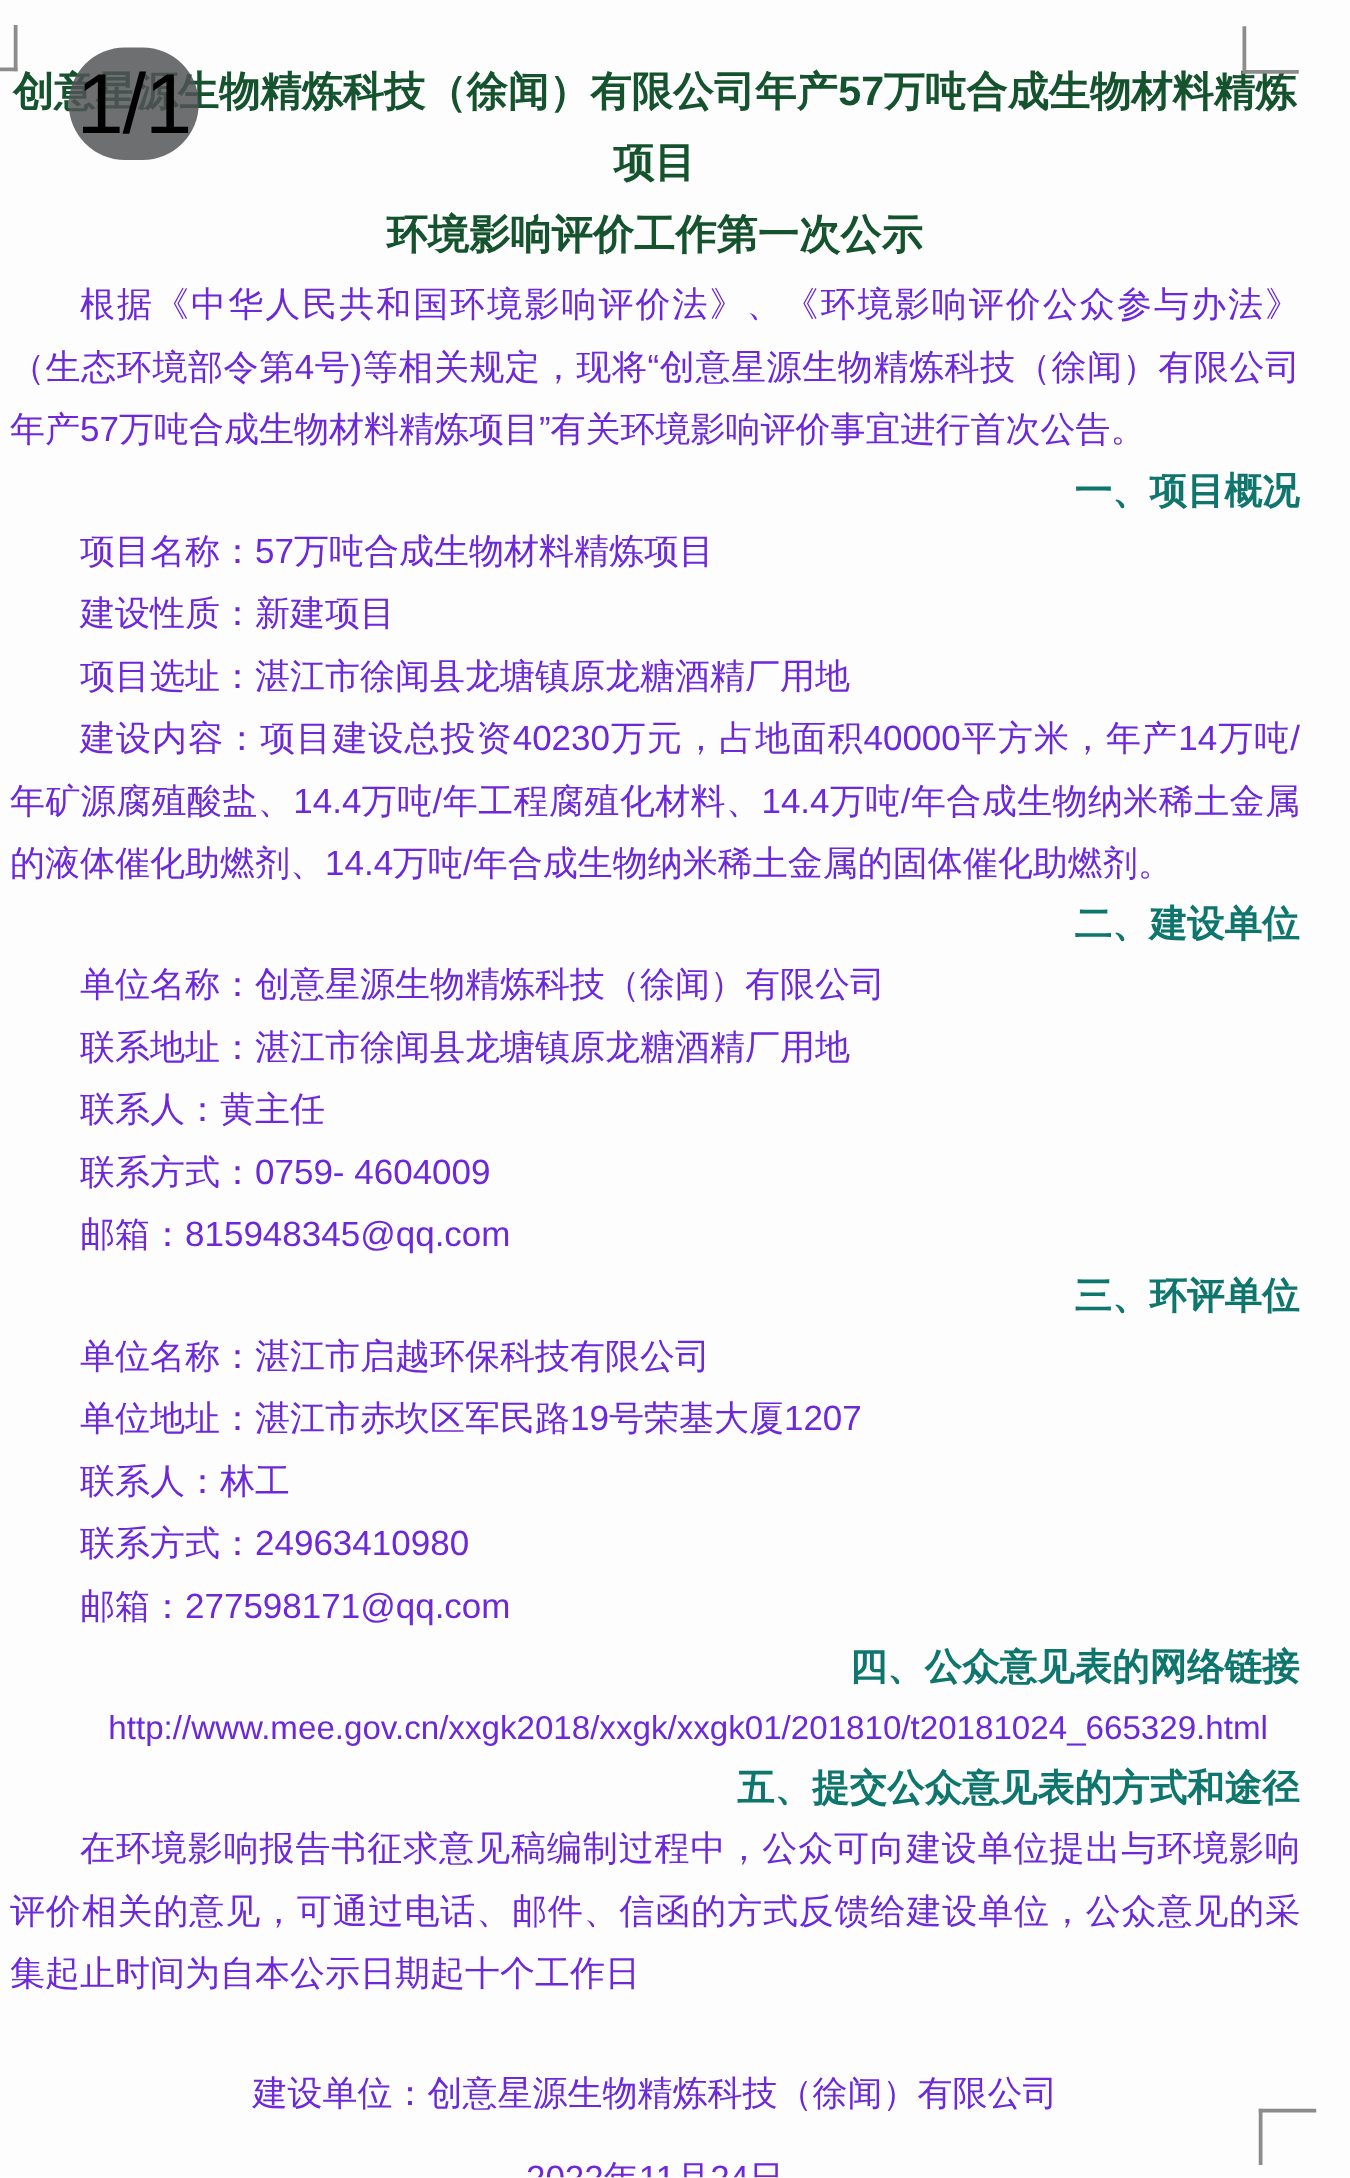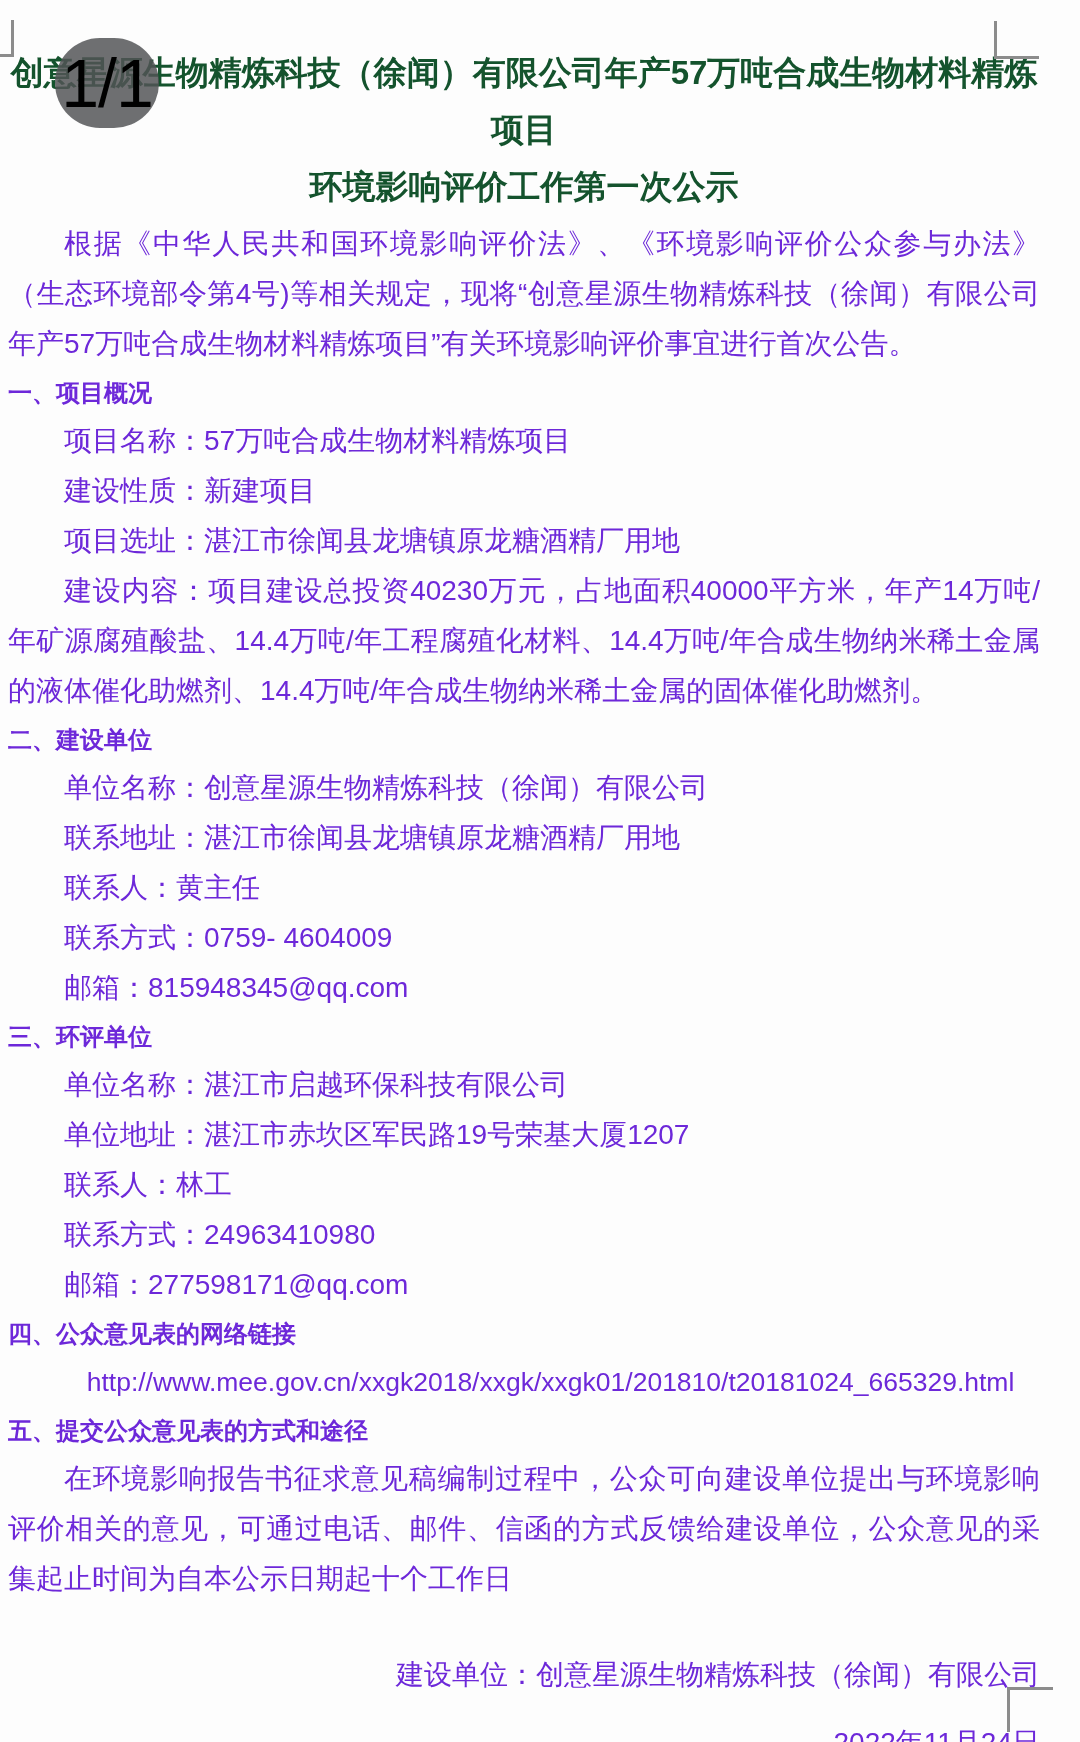--- a/index.html
+++ b/index.html
@@ -9,24 +9,24 @@
     background:#fdfdfd;
     font-family:"Liberation Sans","DejaVu Sans",sans-serif;
     color:#161616;
     overflow:hidden;
   }
   .content{padding:44px 40px 0 8px;}
   .doc-title{margin:0 0 4px 0;font-size:33px;font-weight:bold;text-align:center;line-height:57px;color:#14532d;}
   .doc-title span{display:block;}
   p{margin:0;font-size:28px;line-height:50px;text-align:justify;color:#6d28d9;}
   p.indent{text-indent:2em;}
-  h2{margin:0;font-size:24px;line-height:47px;font-weight:bold;color:#6d28d9;}
+  h2{margin:0;font-size:30px;line-height:47px;font-weight:bold;color:#0f766e;text-align:right;}
   p.url-line{text-indent:2em;font-size:26.5px;white-space:nowrap;text-align:center;}
   .footer{margin-top:46px;}
-  .footer p{text-align:right;text-indent:0;}
+  .footer p{text-align:center;text-indent:0;}
   .footer .date{margin-top:18px;}
 
   
   .badge{
     position:absolute;left:55px;top:38px;width:104px;height:90px;
     background:rgba(82,83,86,0.84);
     border-radius:46px;
     display:flex;align-items:center;justify-content:center;
     z-index:5;
   }

